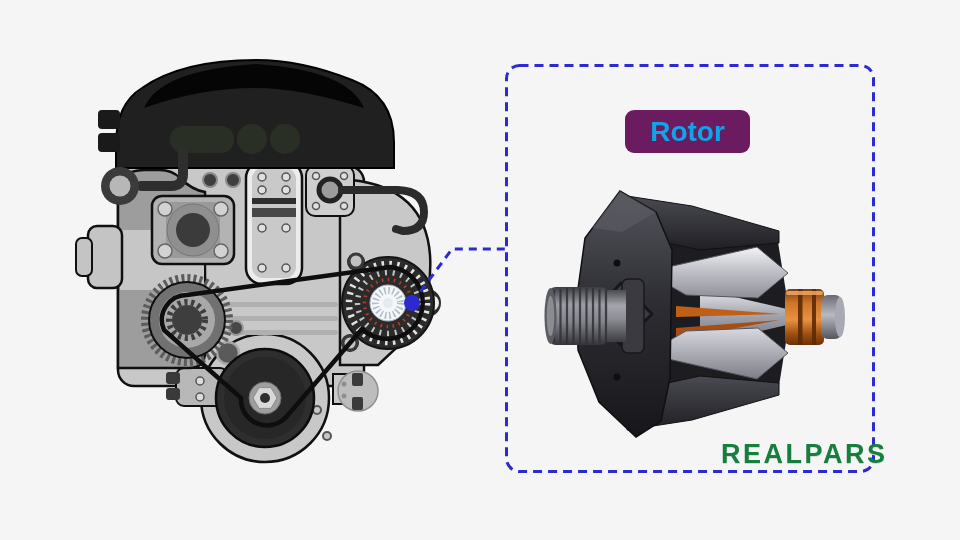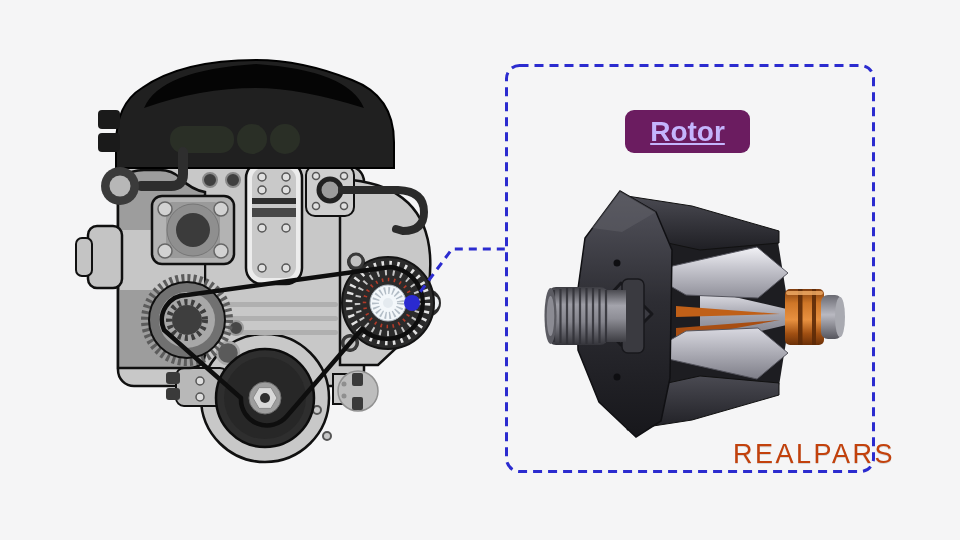--- a/index.html
+++ b/index.html
@@ -7,28 +7,27 @@
     width:960px;height:540px;overflow:hidden;position:relative;
     background:#f5f5f6;
     font-family:"Liberation Sans", sans-serif;
   }
   #stage{position:absolute;left:0;top:0;width:960px;height:540px;}
   #scene-svg{position:absolute;left:0;top:0;z-index:1;}
   .rotor-label{
     position:absolute;left:625px;top:110px;width:125px;height:43px;
     background:#6b1c60;border-radius:9px;
     display:flex;align-items:center;justify-content:center;
-    color:#c4b5fd;font-size:28px;font-weight:bold;z-index:2;text-decoration:underline;
+    color:#0ea5e9;font-size:28px;font-weight:bold;z-index:2;
   }
   .watermark{
     position:absolute;left:721px;top:439px;z-index:3;
-    color:#c2410c;font-size:27px;font-weight:normal;letter-spacing:2.5px;
+    color:#15803d;font-size:27px;font-weight:bold;letter-spacing:2.5px;
     text-shadow:0 1px 0 #d6d6d6;
     user-select:none;
-    margin-left:12px;
   }
 </style>
 </head>
 <body>
 
 <div id="stage">
 
 <svg id="scene-svg" width="960" height="540" viewBox="0 0 960 540">
   <defs>
     <linearGradient id="gFace" x1="0" y1="0" x2="0" y2="1">

